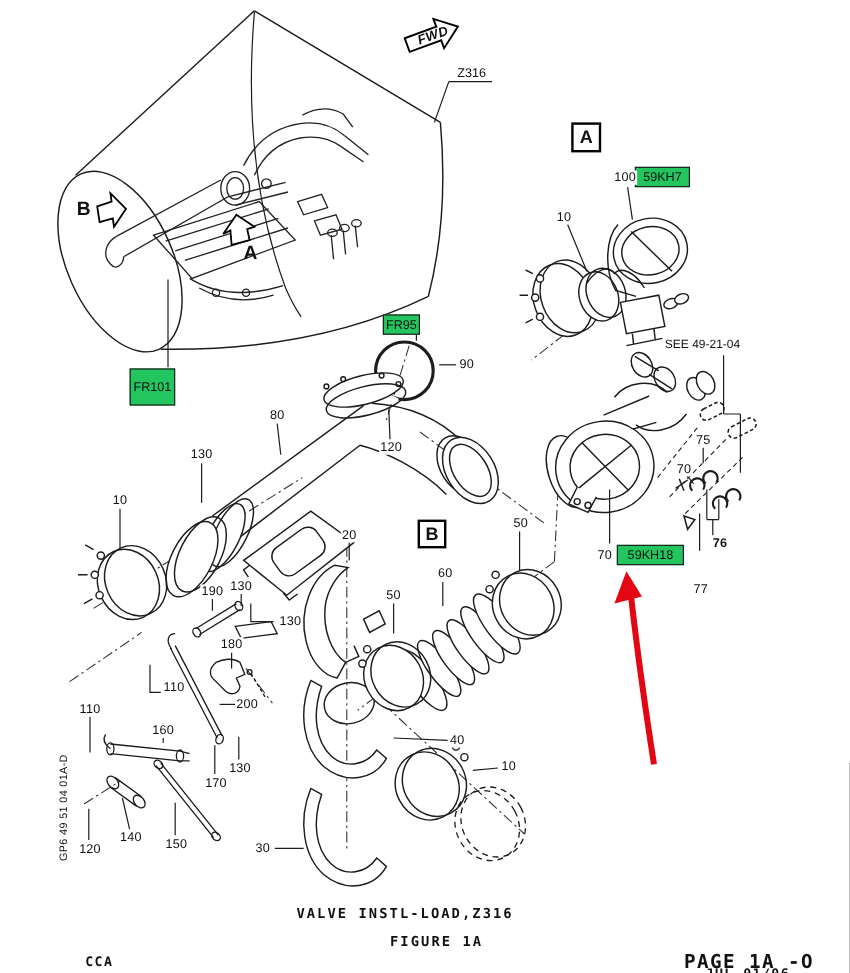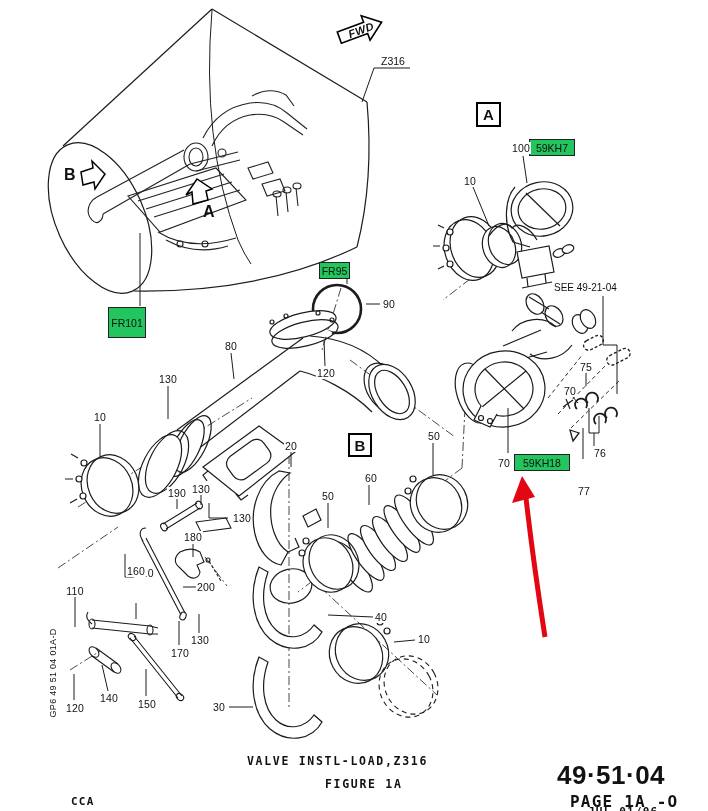--- a/index.html
+++ b/index.html
@@ -329,50 +329,49 @@
 
 <span class="small-ref" style="left:554px; top:282px;">SEE 49-21-04</span>
 
 <span class="sidecode">GP6 49 51 04 01A-D</span>
 
 <div id="callout-layer">
       <span class="callout" style="left: 521px; top: 148px;">100</span>
       <span class="callout" style="left: 470px; top: 181px;">10</span>
       <span class="callout" style="left: 586px; top: 367px;">75</span>
       <span class="callout" style="left: 570px; top: 391px;">70</span>
-      <span class="callout" style="left: 600px; top: 453px;">76</span>
+      <span class="callout" style="left: 600px; top: 453px; font-weight: bold;">76</span>
       <span class="callout" style="left: 584px; top: 491px;">77</span>
       <span class="callout" style="left: 504px; top: 463px;">70</span>
       <span class="callout" style="left: 389px; top: 304px;">90</span>
       <span class="callout" style="left: 231px; top: 346px;">80</span>
       <span class="callout" style="left: 168px; top: 379px;">130</span>
       <span class="callout" style="left: 326px; top: 373px;">120</span>
       <span class="callout" style="left: 100px; top: 417px;">10</span>
       <span class="callout" style="left: 177px; top: 493px;">190</span>
       <span class="callout" style="left: 201px; top: 489px;">130</span>
       <span class="callout" style="left: 242px; top: 518px;">130</span>
       <span class="callout" style="left: 291px; top: 446px;">20</span>
       <span class="callout" style="left: 193px; top: 537px;">180</span>
       <span class="callout" style="left: 145px; top: 573px;">110</span>
       <span class="callout" style="left: 206px; top: 587px;">200</span>
       <span class="callout" style="left: 75px; top: 591px;">110</span>
-      <span class="callout" style="left: 136px; top: 571px;">160</span>
+      <span class="callout" style="left: 136px; top: 609px;">160</span>
       <span class="callout" style="left: 180px; top: 653px;">170</span>
       <span class="callout" style="left: 200px; top: 640px;">130</span>
       <span class="callout" style="left: 109px; top: 698px;">140</span>
       <span class="callout" style="left: 75px; top: 708px;">120</span>
       <span class="callout" style="left: 147px; top: 704px;">150</span>
       <span class="callout" style="left: 219px; top: 707px;">30</span>
       <span class="callout" style="left: 381px; top: 617px;">40</span>
       <span class="callout" style="left: 371px; top: 478px;">60</span>
       <span class="callout" style="left: 328px; top: 496px;">50</span>
       <span class="callout" style="left: 434px; top: 436px;">50</span>
       <span class="callout" style="left: 424px; top: 639px;">10</span>
     </div>
 
 <div class="cap2 mono">VALVE INSTL-LOAD,Z316</div>
 <div class="figlab mono">FIGURE  1A</div>
-<div class="chapter">49·51·04</div>
 <div class="pagelab mono">PAGE  1A -O</div>
 <div class="datelab mono">JUL 01/06</div>
 <div class="ccalab mono">CCA</div>
 
 </div>
 
 </body></html>

